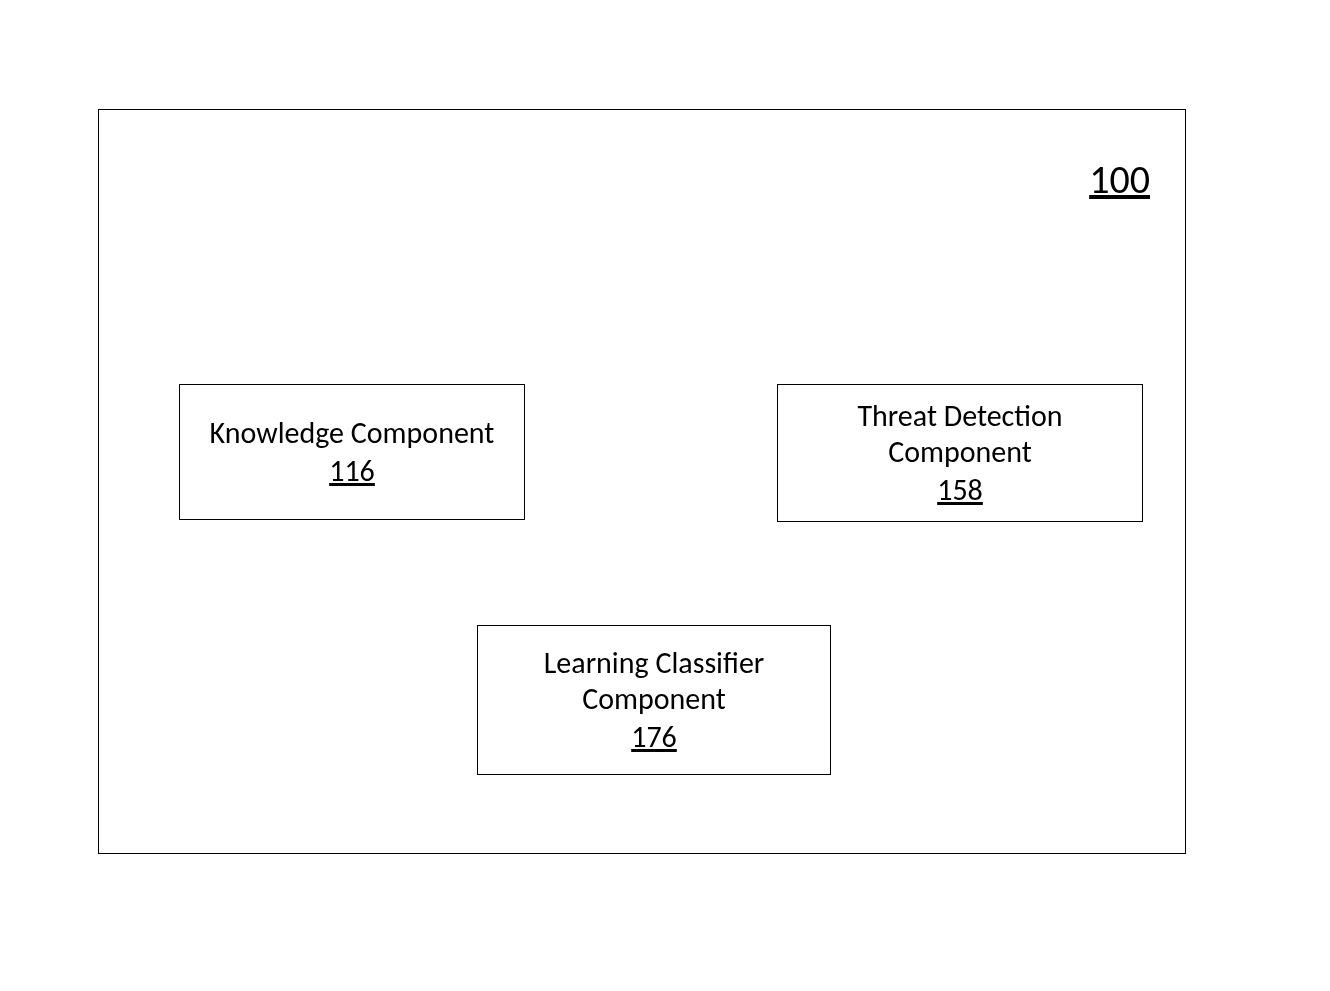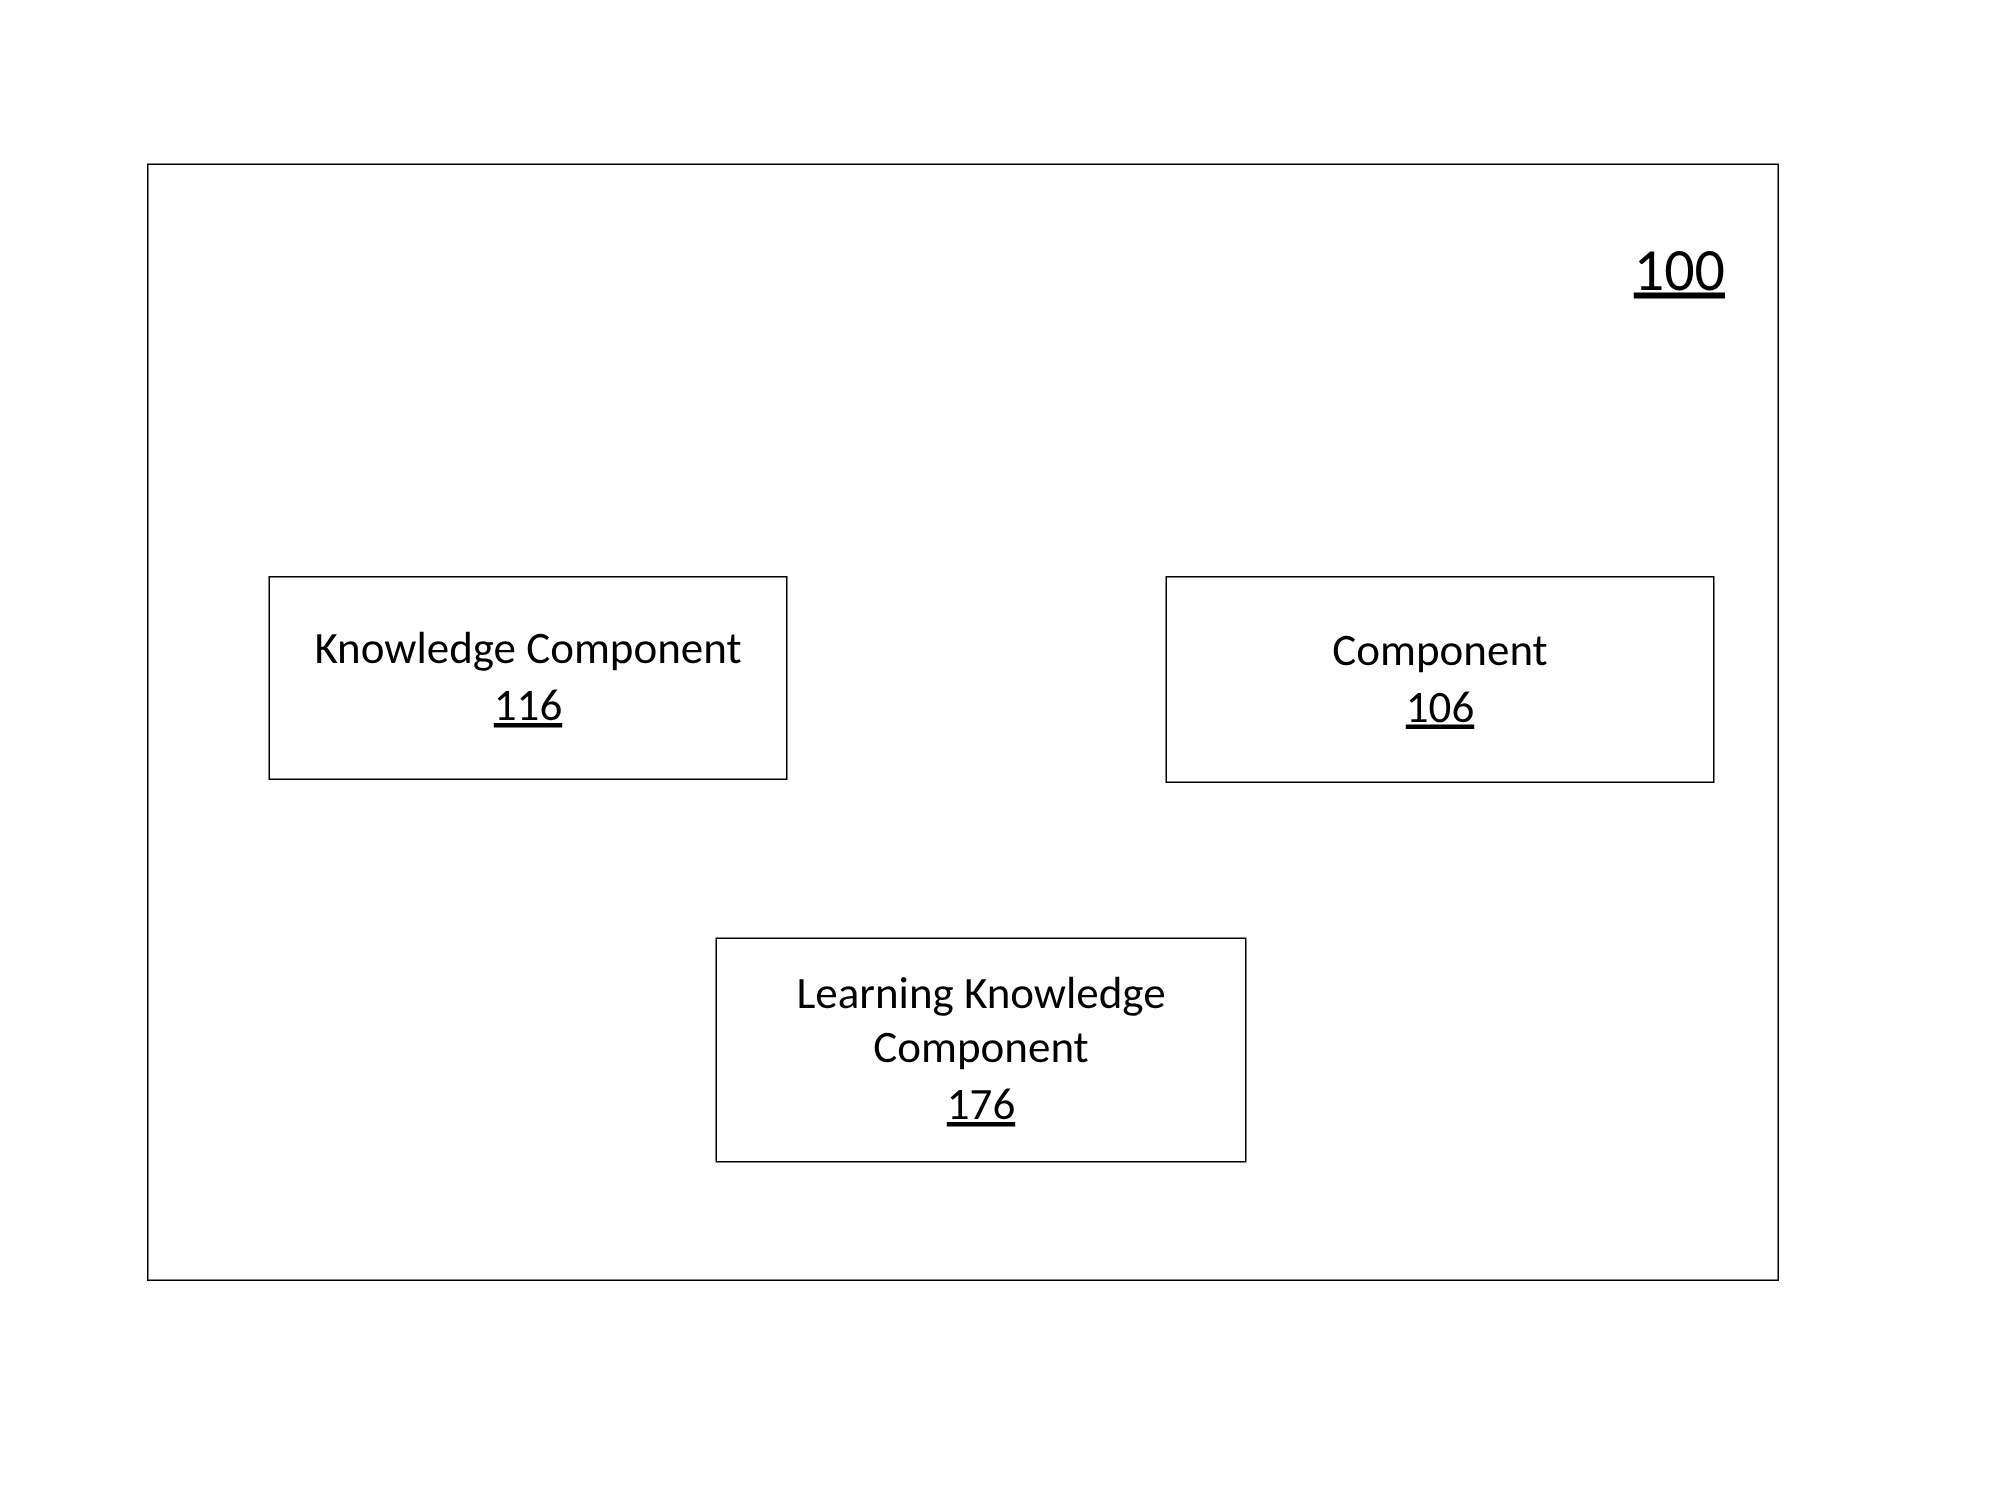--- a/index.html
+++ b/index.html
@@ -76,24 +76,25 @@
   <div class="outer-box">
 
     <div class="system-label">100</div>
 
     <div class="component-box box-knowledge">
       <div>Knowledge Component</div>
       <div class="ref-num">116</div>
     </div>
 
     <div class="component-box box-threat">
+      <div>Threat Detection</div>
       <div>Component</div>
-      <div class="ref-num">106</div>
+      <div class="ref-num">158</div>
     </div>
 
     <div class="component-box box-learning">
-      <div>Learning Knowledge</div>
+      <div>Learning Classifier</div>
       <div>Component</div>
       <div class="ref-num">176</div>
     </div>
 
   </div>
 </div>
 
 </body></html>

